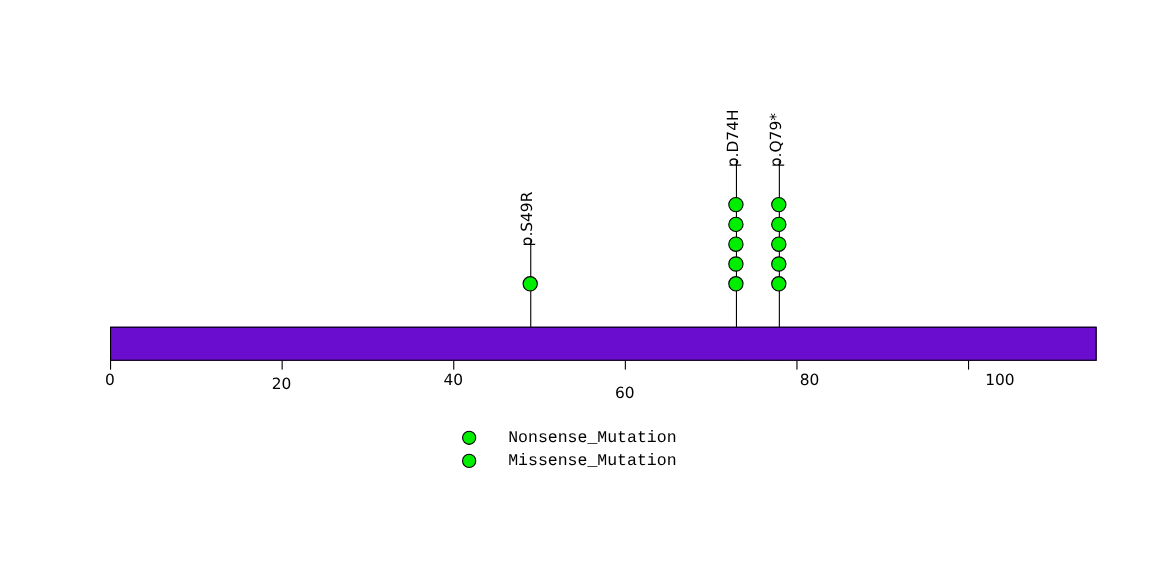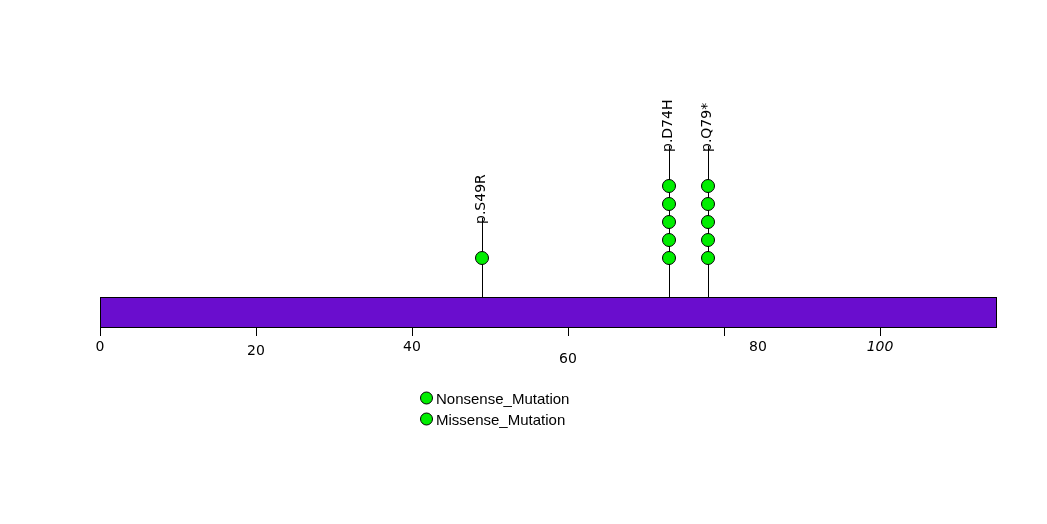--- a/index.html
+++ b/index.html
@@ -81,24 +81,24 @@
     top: 50%;
     width: 13px;
     height: 13px;
     border-radius: 50%;
     box-sizing: border-box;
     border: 1px solid #000000;
     transform: translateY(-50%);
   }
   .legend-label {
     position: absolute;
-    left: 16px;
+    left: 42px;
     top: 50%;
     transform: translateY(-50%);
-    font-family: Liberation Sans, sans-serif;
+    font-family: Liberation Mono, monospace;
     font-size: 15px;
     color: #000000;
     white-space: nowrap;
   }
 </style>
 </head>
 <body>
 
 <div id="stage">
 
@@ -130,23 +130,23 @@
   <div id="axis">
       <div class="axis-tick" style="left: 100px; top: 328px; height: 8px;"></div>
       <div class="axis-tick-label" style="left: 100px; top: 338px;">0</div>
       <div class="axis-tick" style="left: 256px; top: 328px; height: 8px;"></div>
       <div class="axis-tick-label" style="left: 256px; top: 342px;">20</div>
       <div class="axis-tick" style="left: 412px; top: 328px; height: 8px;"></div>
       <div class="axis-tick-label" style="left: 412px; top: 338px;">40</div>
       <div class="axis-tick" style="left: 568px; top: 328px; height: 8px;"></div>
       <div class="axis-tick-label" style="left: 568px; top: 350px;">60</div>
       <div class="axis-tick" style="left: 724px; top: 328px; height: 8px;"></div>
-      <div class="axis-tick-label" style="left: 758px; top: 338px; text-align: center;">80</div>
+      <div class="axis-tick-label" style="left: 736px; top: 338px; text-align: center;">80</div>
       <div class="axis-tick" style="left: 880px; top: 328px; height: 8px;"></div>
-      <div class="axis-tick-label" style="left: 880px; top: 338px; font-style: italic;">100</div>
+      <div class="axis-tick-label" style="left: 909px; top: 338px;">100</div>
     </div>
 
   <div class="legend" id="legend" style="left: 420px; top: 387px;">
       <div class="legend-row">
         <span class="legend-dot" style="background: rgb(0, 238, 0);"></span>
         <span class="legend-label">Nonsense_Mutation</span>
       </div>
       <div class="legend-row">
         <span class="legend-dot" style="background: rgb(0, 238, 0);"></span>
         <span class="legend-label">Missense_Mutation</span>

